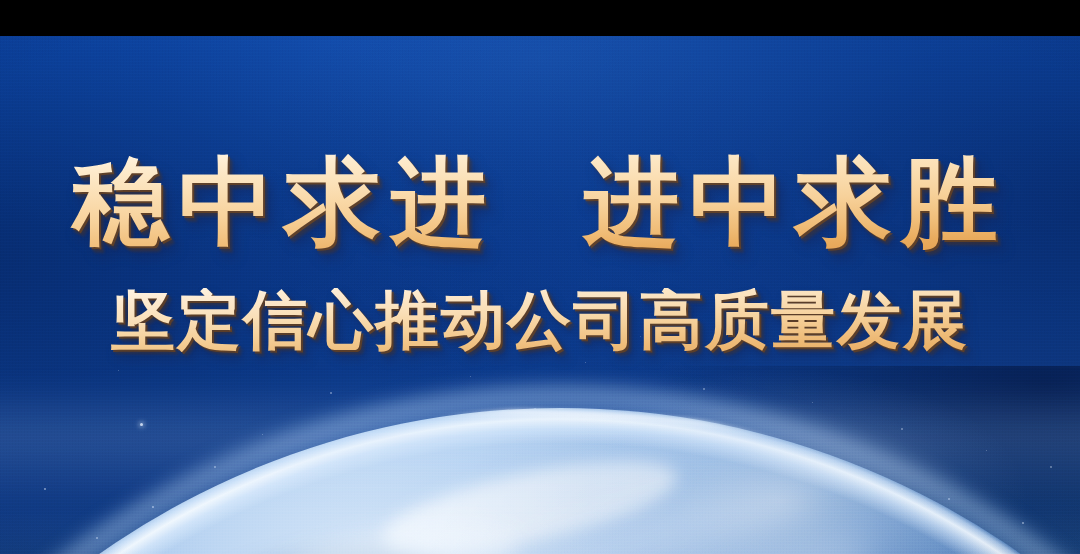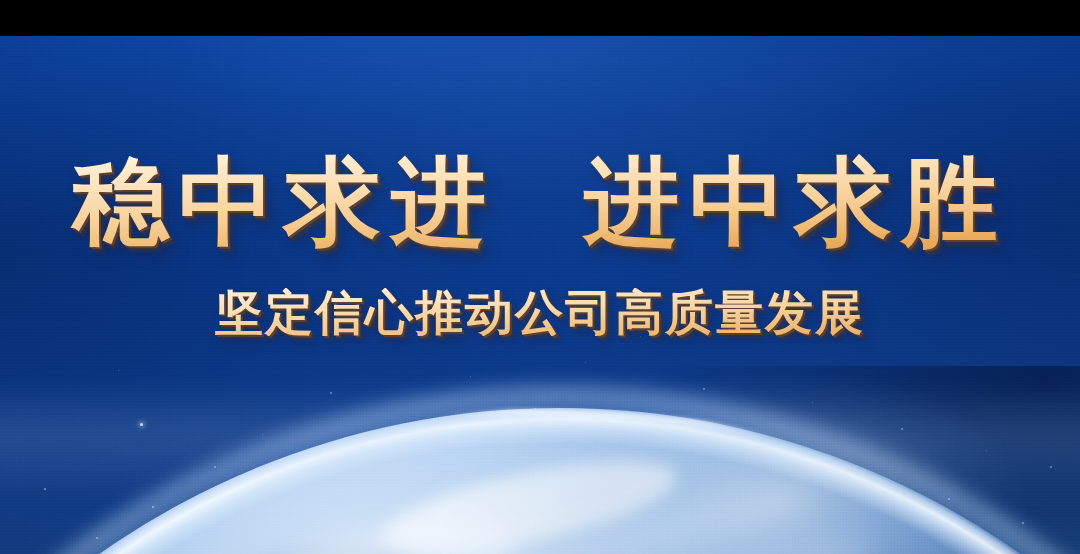--- a/index.html
+++ b/index.html
@@ -222,21 +222,21 @@
     color: transparent;
     -webkit-text-fill-color: transparent;
     filter:
       drop-shadow(2px 2px 0 rgba(126,74,22,0.62))
       drop-shadow(3px 4px 1px rgba(92,52,12,0.42))
       drop-shadow(5px 7px 6px rgba(20,34,82,0.45));
   }
   .subhead {
     font-family: "DejaVu Sans", "Liberation Sans", sans-serif;
     font-weight: 700;
-    font-size: 48px;
+    font-size: 64px;
     line-height: 1.0;
     letter-spacing: 2px;
     white-space: pre;
     margin: 38px 0 0 0;
     background-image: linear-gradient(178deg,
       #fff7e9 0%,
       #fdead0 18%,
       #fadfb7 38%,
       #f5cf98 58%,
       #eebb78 78%,

